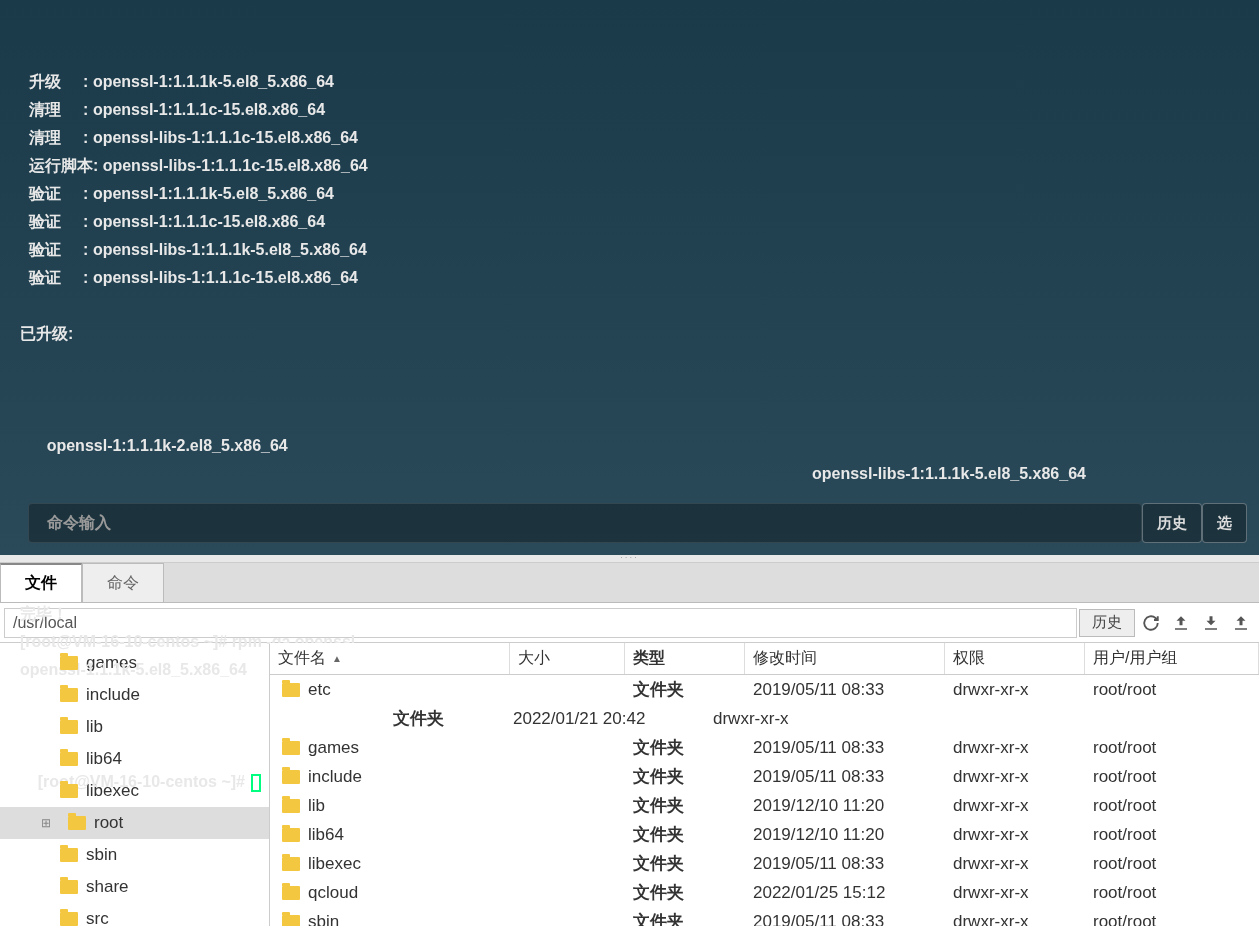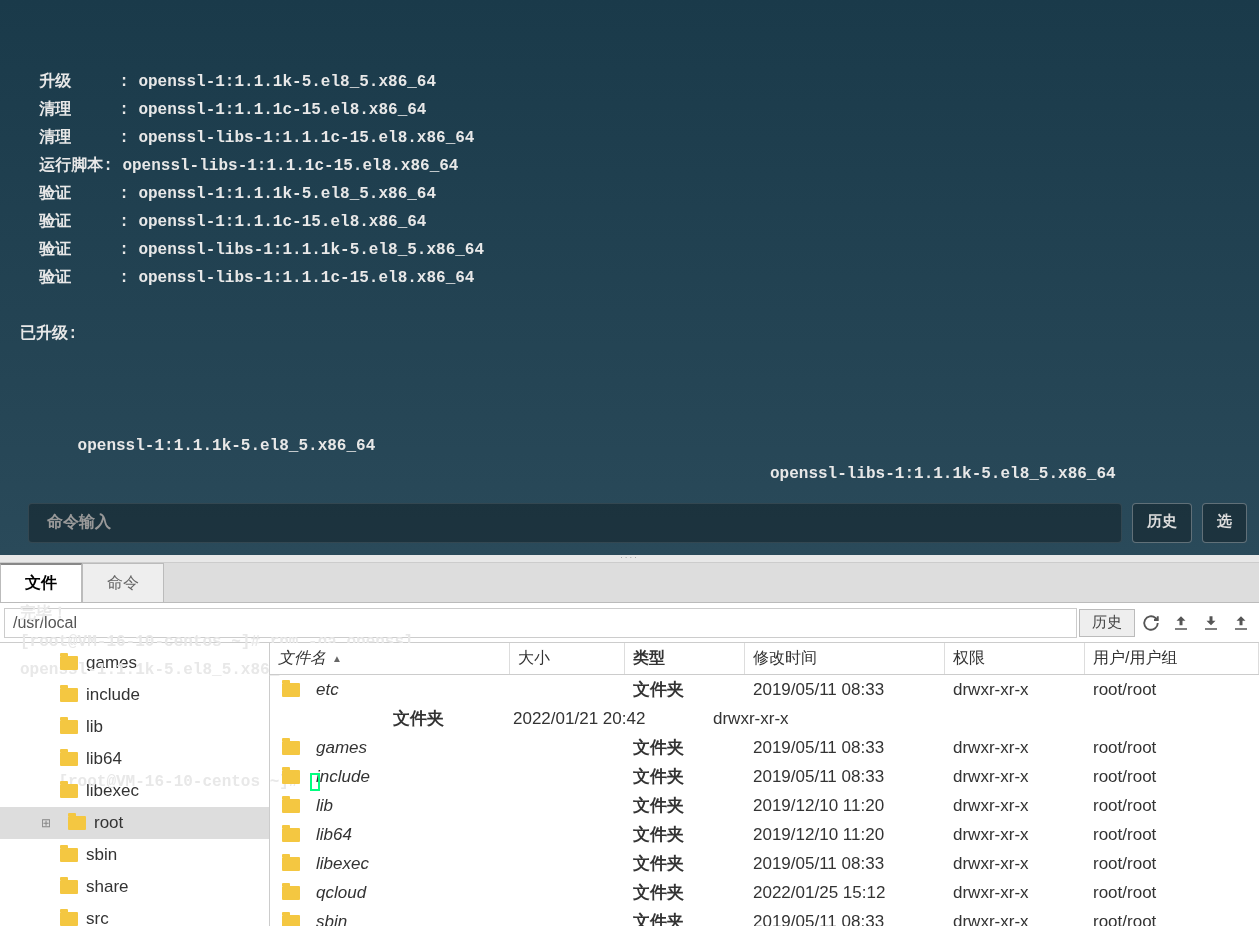--- a/index.html
+++ b/index.html
@@ -9,49 +9,48 @@
   background: #fff;
   width: 1259px;
   height: 926px;
   overflow: hidden;
   display: flex;
   flex-direction: column;
 }
 .terminal {
   background: linear-gradient(to bottom, #1a3a4a, #2a4a5a);
   color: #e8e8e8;
-  font-family: Liberation Mono, monospace;
+  font-family: Liberation Sans, sans-serif;
   font-weight: bold;
   font-size: 16px;
   line-height: 28px;
   padding: 12px 20px 8px 20px;
   height: 555px;
   position: relative;
   white-space: pre;
 }
 .terminal .line { display: block; }
 .terminal .pkg1 { display: inline-block; }
-.terminal .pkg2 { position: absolute; left: 770px; }
+.terminal .pkg2 { position: absolute; left: 812px; }
 .prompt-host { color: #e8e8e8; }
 .cursor {
   display: inline-block;
   width: 10px;
   height: 18px;
   border: 2px solid #00ff80;
   vertical-align: middle;
   margin-left: 2px;
 }
 .cmd-bar {
   position: absolute;
   bottom: 12px;
   left: 28px;
   right: 12px;
   height: 40px;
   display: flex;
-  gap: 10px;
 }
 .cmd-input {
   flex: 1;
   background: rgba(0,0,0,0.3);
   border: 1px solid rgba(255,255,255,0.1);
   border-radius: 4px;
   padding: 0 18px;
   display: flex;
   align-items: center;
   color: #999;
@@ -202,44 +201,44 @@
   top: 0;
   background: #fff;
 }
 .col {
   padding: 4px 8px;
   border-right: 1px solid #ddd;
   display: flex;
   align-items: center;
   gap: 6px;
 }
-.col-name { width: 240px; font-style: italic; }
+.col-name { width: 240px; }
 .col-size { width: 115px; text-align: right; }
 .col-type { width: 120px; font-weight: bold; }
 .col-mtime { width: 200px; }
 .col-perm { width: 140px; }
 .col-user { flex: 1; }
 .list-row {
   display: flex;
   height: 29px;
   font-size: 17px;
   color: #333;
   cursor: pointer;
 }
 .list-row .col { border-right: none; }
-.list-row .col-name { display: flex; gap: 16px; padding-left: 12px; }
+.list-row .col-name { display: flex; gap: 8px; padding-left: 12px; }
 .sort-ind { font-size: 10px; color: #666; }
 </style>
 </head>
 <body>
 
 <div class="terminal">
   <div id="term-lines"><div class="line">  升级     : openssl-1:1.1.1k-5.el8_5.x86_64</div><div class="line">  清理     : openssl-1:1.1.1c-15.el8.x86_64</div><div class="line">  清理     : openssl-libs-1:1.1.1c-15.el8.x86_64</div><div class="line">  运行脚本: openssl-libs-1:1.1.1c-15.el8.x86_64</div><div class="line">  验证     : openssl-1:1.1.1k-5.el8_5.x86_64</div><div class="line">  验证     : openssl-1:1.1.1c-15.el8.x86_64</div><div class="line">  验证     : openssl-libs-1:1.1.1k-5.el8_5.x86_64</div><div class="line">  验证     : openssl-libs-1:1.1.1c-15.el8.x86_64</div><div class="line">&nbsp;</div><div class="line">已升级:</div></div>
   <div class="line">
-    <span class="pkg1">  openssl-1:1.1.1k-5.el8_5.x86_64</span>
+    <span class="pkg1">  openssl-1:1.1.1k-2.el8_5.x86_64</span>
     <span class="pkg2">openssl-libs-1:1.1.1k-5.el8_5.x86_64</span>
   </div>
   <div id="term-tail"><div class="line">&nbsp;</div><div class="line">完毕！</div><div class="line">[root@VM-16-10-centos ~]# rpm -qa openssl</div><div class="line">openssl-1.1.1k-5.el8_5.x86_64</div></div>
   <div class="line">
     <span class="prompt-host">[root@VM-16-10-centos ~]# </span><span class="cursor"></span>
   </div>
 
   <div class="cmd-bar">
     <div class="cmd-input">
       <span>命令输入</span>

